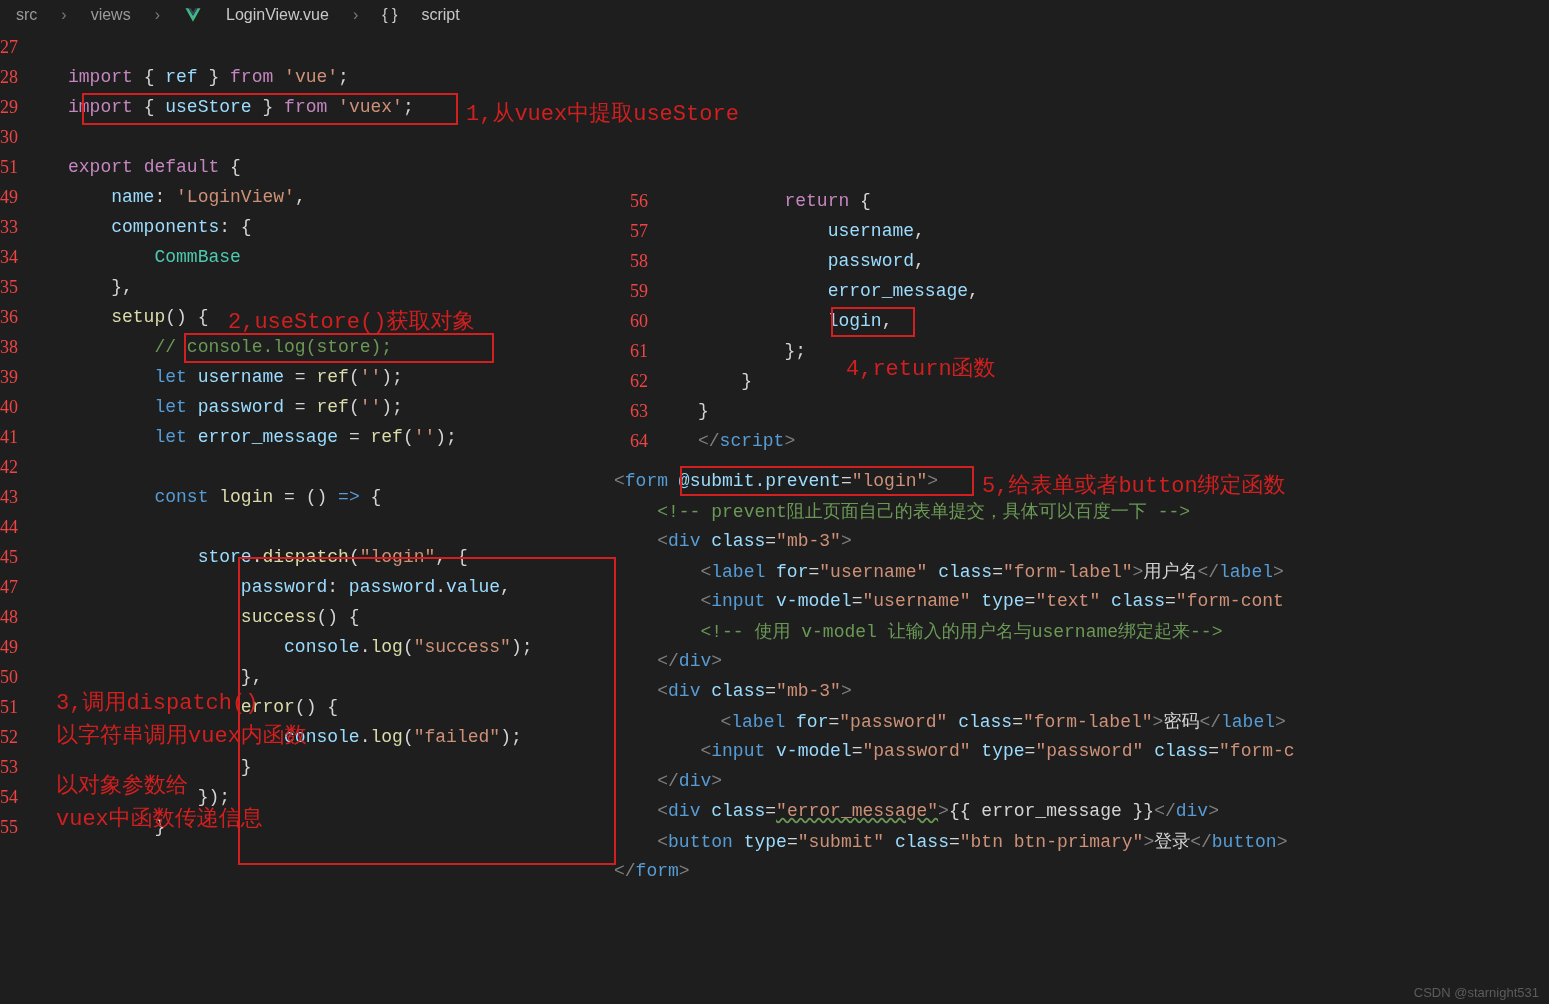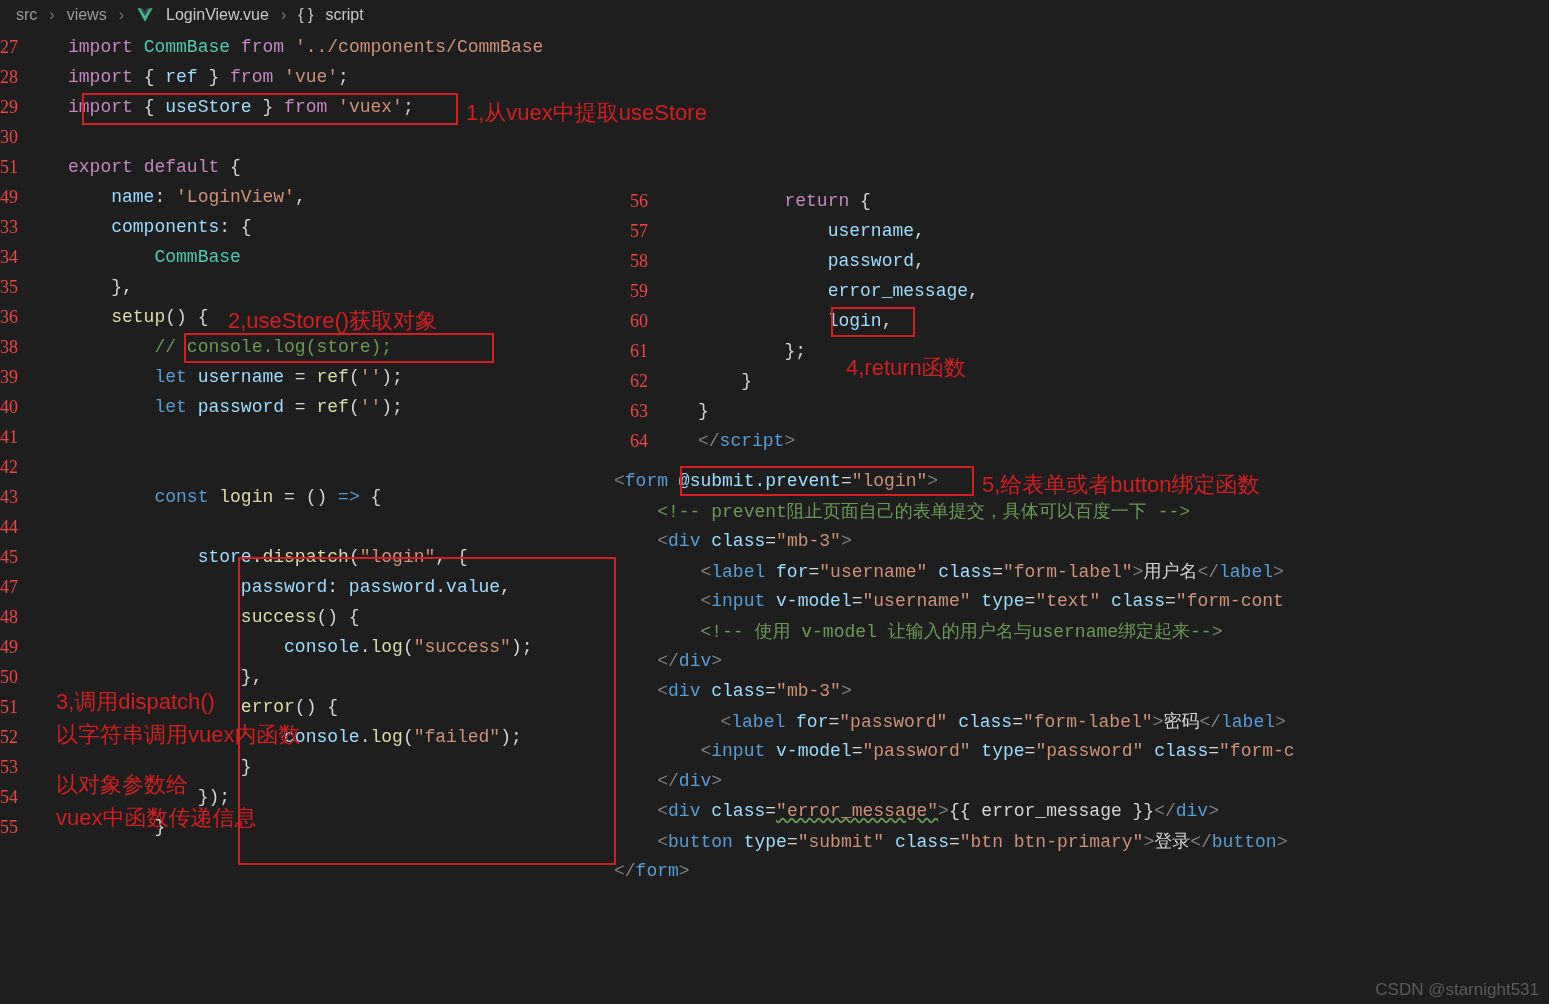--- a/index.html
+++ b/index.html
@@ -10,21 +10,21 @@
     color: #d4d4d4;
     position: relative;
     width: 1549px;
     height: 1004px;
     overflow: hidden;
   }
   
   .breadcrumb {
     display: flex;
     align-items: center;
-    gap: 12px;
+    gap: 24px;
     padding: 6px 16px;
     font-size: 16px;
     color: #9a9a9a;
     background: #1e1e1e;
     font-family: "Segoe UI", sans-serif;
   }
   .breadcrumb .sep { color: #7a7a7a; }
   .breadcrumb .vue-ico {
     display: inline-block;
     width: 18px; height: 18px;
@@ -63,41 +63,41 @@
   .pun  { color: #d4d4d4; }
   .tag  { color: #569cd6; }
   .attr { color: #9cdcfe; }
   .gray { color: #808080; }
   .txt  { color: #d4d4d4; }
 
   
   .ann {
     position: absolute;
     color: #d21f1f;
-    font-family: Liberation Sans, sans-serif;
+    font-family: Liberation Mono, monospace;
     font-size: 22px;
     z-index: 50;
     white-space: nowrap;
   }
   .box {
     position: absolute;
     border: 2px solid #d21f1f;
     z-index: 40;
     pointer-events: none;
   }
 
   .cursor-line::before{
     content:"";
     position:absolute;left:0;top:0;height:100%;width:2px;background:#aeafad;
   }
 
   .watermark{
     position:absolute;
     right:10px;bottom:4px;
-    font-size:17px;
+    font-size:13px;
     color:#5c5c5c;
     font-family:sans-serif;
   }
 </style>
 </head>
 <body>
 
 <div class="breadcrumb">
   <span>src</span>
   <span class="sep">›</span>
@@ -109,34 +109,34 @@
         <path fill="#34495e" d="M6 3h3l3 5 3-5h3l-6 10L6 3z"></path>
       </svg>
   </span>
   <span class="cur">LoginView.vue</span>
   <span class="sep">›</span>
   <span class="braces-ico">{ }</span>
   <span class="cur">script</span>
 </div>
 
 <div class="pane" style="left:0;top:32px;width:630px;">
-  <div class="line"><span class="ln">27</span><span class="code"><span class="kw">import</span> <span class="type">CommBase</span> <span class="kw">from</span> <span class="str">'../components/CommBase</span></span></div>
+  <div class="line"><span class="ln">27</span></div>
   <div class="line"><span class="ln">28</span><span class="code"><span class="kw">import</span> <span class="pun">{ </span><span class="var">ref</span><span class="pun"> }</span> <span class="kw">from</span> <span class="str">'vue'</span><span class="pun">;</span></span></div>
   <div class="line"><span class="ln">29</span><span class="code"><span class="kw">import</span> <span class="pun">{ </span><span class="var">useStore</span><span class="pun"> }</span> <span class="kw">from</span> <span class="str">'vuex'</span><span class="pun">;</span></span></div>
   <div class="line"><span class="ln">30</span><span class="code cursor-line"></span></div>
   <div class="line"><span class="ln">51</span><span class="code"><span class="kw">export</span> <span class="kw">default</span> <span class="pun">{</span></span></div>
   <div class="line"><span class="ln">49</span><span class="code">    <span class="var">name</span><span class="pun">: </span><span class="str">'LoginView'</span><span class="pun">,</span></span></div>
   <div class="line"><span class="ln">33</span><span class="code">    <span class="var">components</span><span class="pun">: {</span></span></div>
   <div class="line"><span class="ln">34</span><span class="code">        <span class="type">CommBase</span></span></div>
   <div class="line"><span class="ln">35</span><span class="code">    <span class="pun">},</span></span></div>
   <div class="line"><span class="ln">36</span><span class="code">    <span class="fn">setup</span><span class="pun">() {</span></span></div>
   <div class="line"><span class="ln">38</span><span class="code">        <span class="cmt">// console.log(store);</span></span></div>
   <div class="line"><span class="ln">39</span><span class="code">        <span class="kw2">let</span> <span class="var">username</span><span class="pun"> = </span><span class="fn">ref</span><span class="pun">(</span><span class="str">''</span><span class="pun">);</span></span></div>
   <div class="line"><span class="ln">40</span><span class="code">        <span class="kw2">let</span> <span class="var">password</span><span class="pun"> = </span><span class="fn">ref</span><span class="pun">(</span><span class="str">''</span><span class="pun">);</span></span></div>
-  <div class="line"><span class="ln">41</span></div>
+  <div class="line"><span class="ln">41</span><span class="code">        <span class="kw2">let</span> <span class="var">error_message</span><span class="pun"> = </span><span class="fn">ref</span><span class="pun">(</span><span class="str">''</span><span class="pun">);</span></span></div>
   <div class="line"><span class="ln">42</span><span class="code"></span></div>
   <div class="line"><span class="ln">43</span><span class="code">        <span class="kw2">const</span> <span class="fn">login</span><span class="pun"> = () </span><span class="kw2">=&gt;</span><span class="pun"> {</span></span></div>
   <div class="line"><span class="ln">44</span></div>
   <div class="line"><span class="ln">45</span><span class="code">            <span class="var">store</span><span class="pun">.</span><span class="fn">dispatch</span><span class="pun">(</span><span class="str">"login"</span><span class="pun">, {</span></span></div>
   <div class="line"><span class="ln">47</span><span class="code">                <span class="var">password</span><span class="pun">: </span><span class="var">password</span><span class="pun">.</span><span class="var">value</span><span class="pun">,</span></span></div>
   <div class="line"><span class="ln">48</span><span class="code">                <span class="fn">success</span><span class="pun">() {</span></span></div>
   <div class="line"><span class="ln">49</span><span class="code">                    <span class="var">console</span><span class="pun">.</span><span class="fn">log</span><span class="pun">(</span><span class="str">"success"</span><span class="pun">);</span></span></div>
   <div class="line"><span class="ln">50</span><span class="code">                <span class="pun">},</span></span></div>
   <div class="line"><span class="ln">51</span><span class="code">                <span class="fn">error</span><span class="pun">() {</span></span></div>
   <div class="line"><span class="ln">52</span><span class="code">                    <span class="var">console</span><span class="pun">.</span><span class="fn">log</span><span class="pun">(</span><span class="str">"failed"</span><span class="pun">);</span></span></div>

